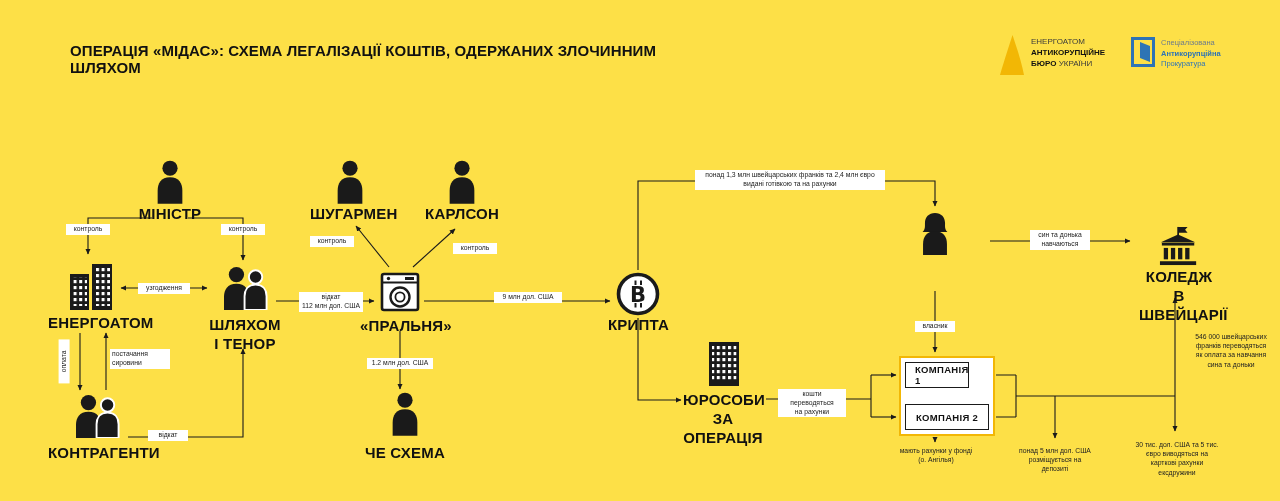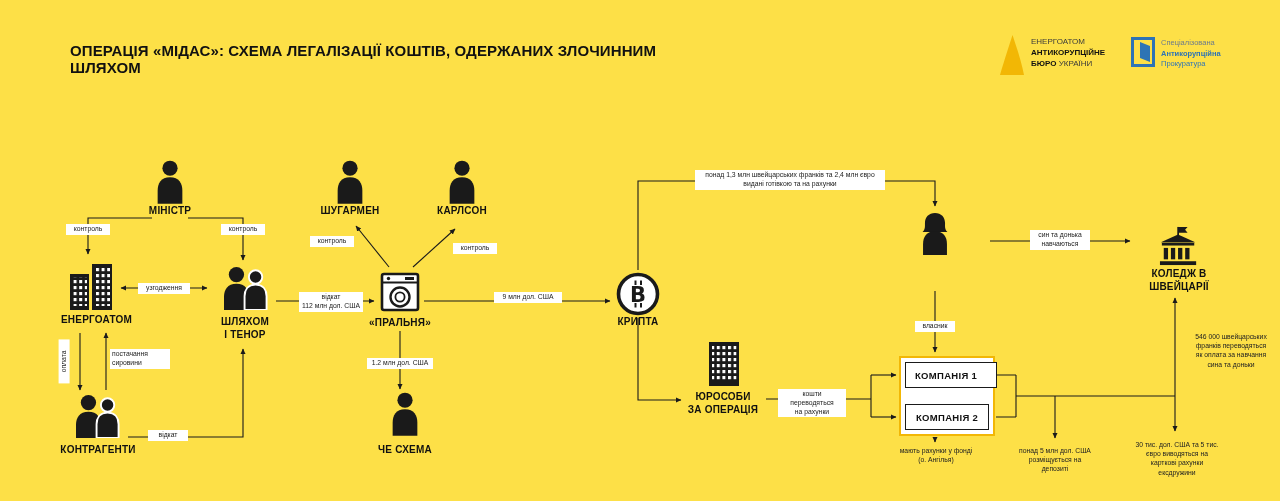--- a/index.html
+++ b/index.html
@@ -1,21 +1,21 @@
 <!DOCTYPE html>
 <html><head>
 <meta charset="utf-8">
 <style>
   * { margin:0; padding:0; box-sizing:border-box; }
   html,body { background:#ffffff; }
   body { font-family:"Liberation Sans", sans-serif; color:#1a1a1a; }
   .stage { position:relative; width:1280px; height:501px; background:#fde047; overflow:hidden; }
   .title { position:absolute; font-size:15px; font-weight:bold; letter-spacing:.1px; color:#111; }
   .icon { position:absolute; z-index:3; }
-  .nlabel { position:absolute; font-weight:bold; font-size:10px; line-height:1.25; text-align:center; letter-spacing:.2px; z-index:3; color:#111; }
+  .nlabel { position:absolute; font-weight:bold; font-size:15px; line-height:1.25; text-align:center; letter-spacing:.2px; z-index:3; color:#111; }
   .elabel { position:absolute; font-size:6.8px; line-height:1.3; text-align:center; background:#fff; padding:1px 2px; z-index:2; color:#222; }
   .elabel.left { text-align:left; }
   .ann { position:absolute; font-size:6.8px; line-height:1.35; text-align:center; z-index:2; color:#222; }
   svg.arrows { position:absolute; left:0; top:0; z-index:1; }
   .ybox { position:absolute; border:2px solid #F2B705; background:#fff; z-index:2; }
   .cbox { position:absolute; border:1.5px solid #1a1a1a; background:#fff; font-weight:bold; font-size:9.5px; letter-spacing:.3px; display:flex; align-items:center; padding-left:9px; z-index:3; color:#111; }
   .nabu-text { position:absolute; font-size:8px; line-height:1.4; color:#3a3a3a; z-index:3; }
   .nabu-text .b { font-weight:bold; color:#111; }
   .sap-text { position:absolute; font-size:7.5px; line-height:1.4; color:#2E74B5; z-index:3; }
   .sap-text .l1 { color:#6b7b8c; }
@@ -206,21 +206,21 @@
   <div class="nlabel" style="left:683px; top:391px; width:80px;">
     <div>ЮРОСОБИ</div>
     <div>ЗА ОПЕРАЦІЯ</div>
   </div>
   <div class="nlabel" style="left:1139px; top:268px; width:80px;">
     <div>КОЛЕДЖ В</div>
     <div>ШВЕЙЦАРІЇ</div>
   </div>
 
   <div class="ybox" style="left:899px; top:356px; width:96px; height:80px;"></div>
-  <div class="cbox" style="left:905px; top:362px; width:92px; height:26px;">КОМПАНІЯ 1</div>
+  <div class="cbox" style="left:905px; top:362px; width:64px; height:26px;">КОМПАНІЯ 1</div>
   <div class="cbox" style="left:905px; top:404px; width:84px; height:26px;padding-left:10px;">КОМПАНІЯ 2</div>
 
   <div class="elabel" style="left:66px; top:224px; width:44px;">контроль</div>
   <div class="elabel" style="left:221px; top:224px; width:44px;">контроль</div>
   <div class="elabel" style="left:138px; top:283px; width:52px;">узгодження</div>
   <div class="elabel rot" style="left:42px; top:356px; width:44px;">оплата</div>
   <div class="elabel left" style="left:110px; top:349px; width:60px;">
     <div>постачання</div>
     <div>сировини</div>
   </div>

